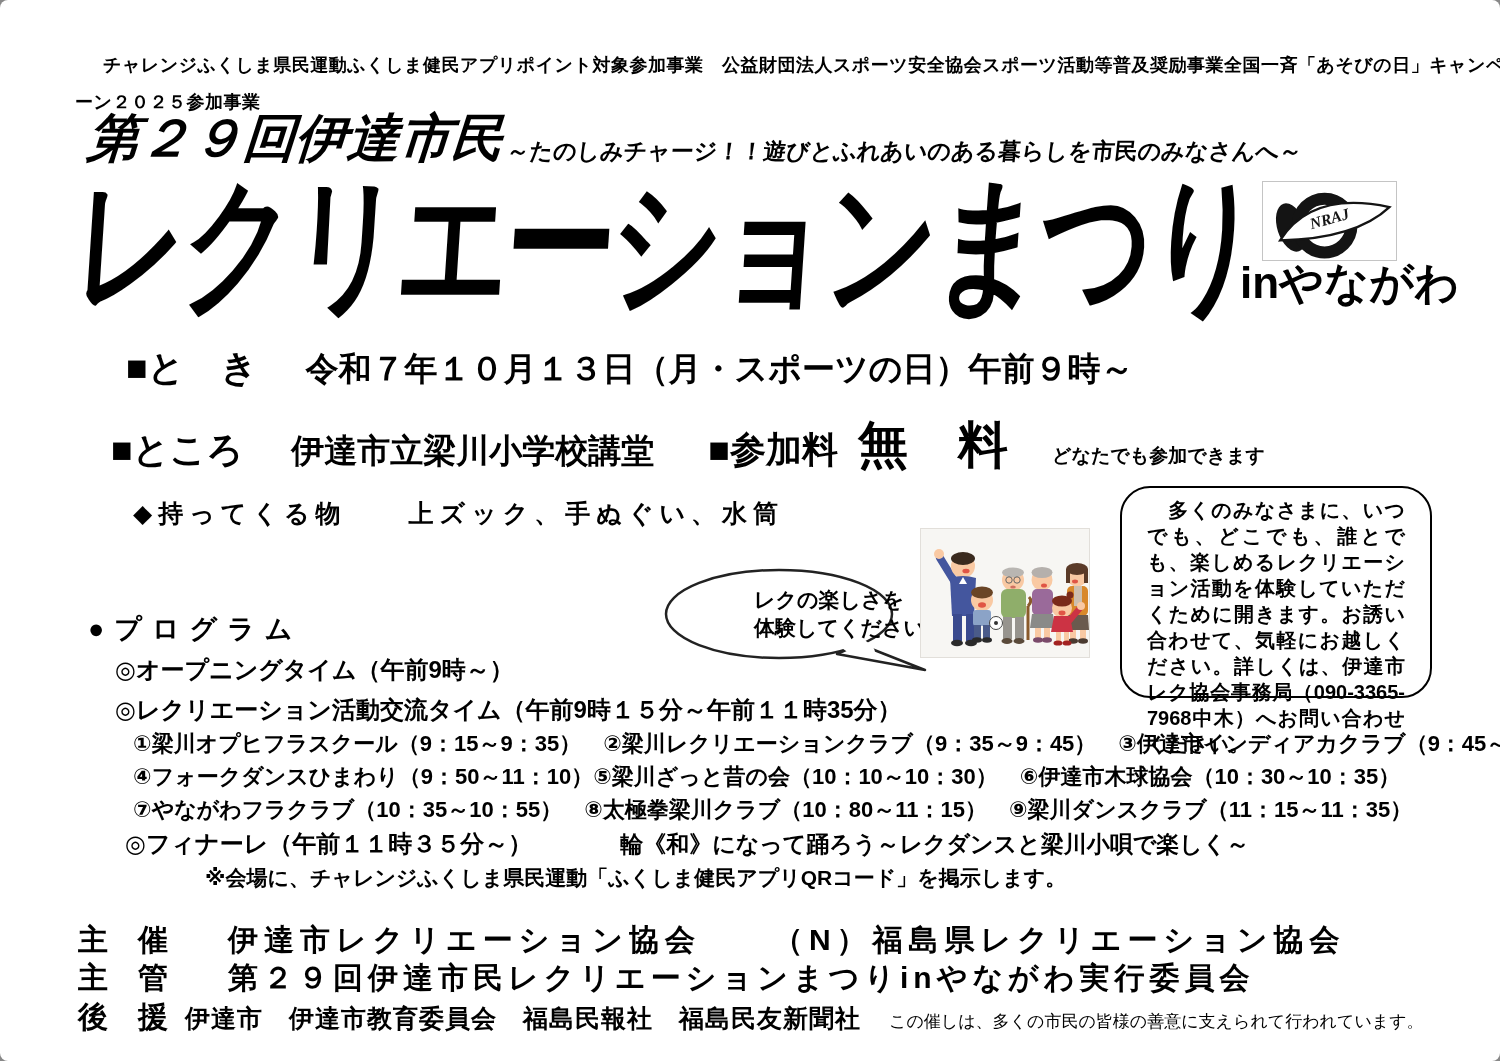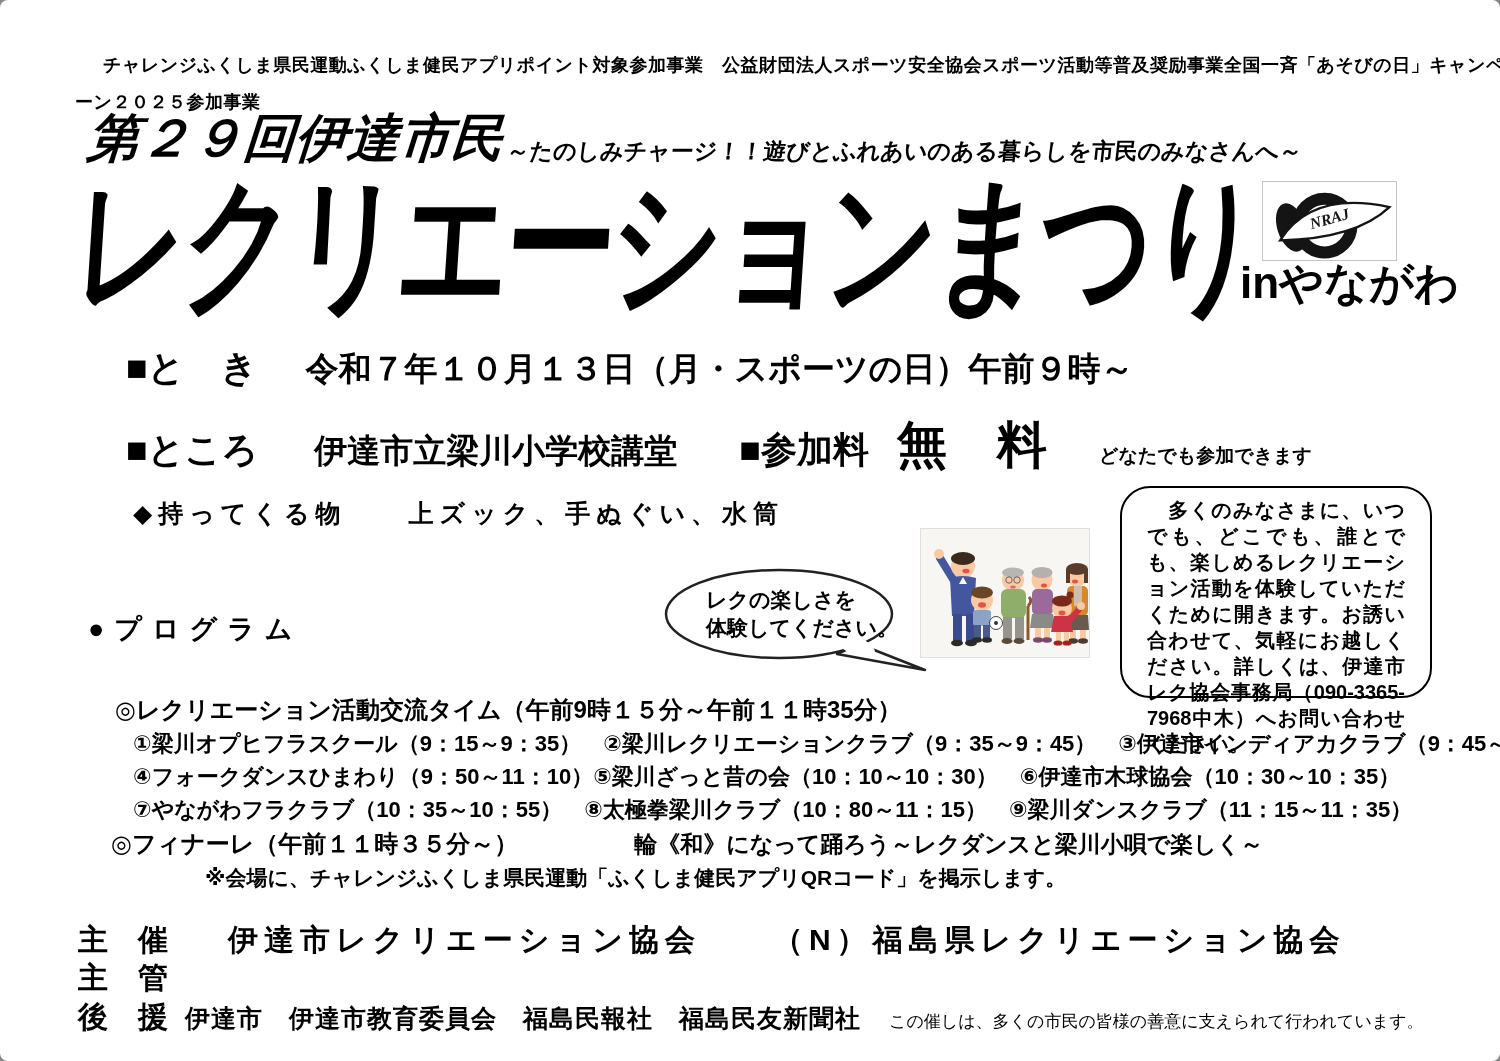--- a/index.html
+++ b/index.html
@@ -24,50 +24,50 @@
     letter-spacing:-8px; transform:scaleX(0.75) skewX(-5deg); transform-origin:left bottom;
   }
 
   .logo-box { left:1262px; top:181px; width:133px; height:78px; border:1px solid #c4c4c4; }
   .nraj-logo { left:1266px; top:183px; width:132px; height:88px; }
   .nraj-logo text { font-family:"Liberation Serif","DejaVu Serif",serif; }
   .in-yanagawa { left:1240px; top:254px; font-size:44px; font-weight:900; }
 
   .detail-row { display:flex; align-items:baseline; }
   .row-when { left:126px; top:344px;text-align:center; }
-  .row-where { left:126px; top:412px;gap:8px; }
+  .row-where { left:111px; top:412px; }
   .d-label { font-size:36px; font-weight:900; }
   .d-value { font-size:33px; font-weight:900; margin-left:48px; }
   .fee-label { font-size:36px; font-weight:900; margin-left:54px; }
   .fee-value { font-size:50px; font-weight:900; margin-left:20px; }
   .fee-note { font-size:19px; font-weight:bold; margin-left:44px; }
 
   .bring { left:133px; top:497px; font-size:25px; font-weight:bold; letter-spacing:6px; }
 
   .info-box {
     left:1120px; top:486px; width:312px; height:212px; box-sizing:border-box;
     border:2.5px solid #000; border-radius:30px; padding:9px 25px;
     font-size:20px; line-height:26px; font-weight:600; text-align:justify;
   }
 
   .bubble-svg { left:663px; top:566px; width:280px; height:108px; }
-  .bubble-text { font-size:21px; font-weight:bold; }
+  .bubble-text { font-size:21px; font-weight:bold;margin-left:48px; }
   .bubble-l1 { left:706px; top:586px; }
   .bubble-l2 { left:706px; top:614px; }
 
   .family { left:920px; top:528px; width:170px; height:130px; }
 
   .prog-head { left:88px; top:611px; font-size:27px; font-weight:900; letter-spacing:10px; }
   .prog-line { font-weight:bold; white-space:nowrap; }
   .prog-0 { left:115px; top:654px; font-size:24px; }
   .prog-1 { left:115px; top:694px; font-size:24px; }
   .prog-2 { left:133px; top:729px; font-size:22px; }
   .prog-3 { left:133px; top:762px; font-size:22px; }
   .prog-4 { left:133px; top:795px; font-size:22px; }
-  .prog-finale { left:111px; top:828px; display:flex; align-items:baseline;gap:28px; }
+  .prog-finale { left:125px; top:828px; display:flex; align-items:baseline; }
   .finale-label { font-size:24px; font-weight:bold; }
   .finale-desc { font-size:23px; font-weight:bold; margin-left:88px; }
   .prog-note { left:205px; top:864px; font-size:21px; font-weight:bold; }
 
   .org-row { display:flex; align-items:baseline; font-weight:bold; }
   .org-label { font-size:30px; display:inline-block; width:150px; }
   .org-host { left:78px; top:920px; }
   .org-host .org-value { font-size:30px; letter-spacing:6px; }
   .org-manage { left:78px; top:958px; }
   .org-manage .org-value { font-size:30px; letter-spacing:5px; }
@@ -195,36 +195,38 @@
     <circle cx="150" cy="67" r="3.5" fill="#7a2a1a"></circle>
     <ellipse cx="142" cy="85" rx="3.5" ry="2.4" fill="#e05545"></ellipse>
     <path d="M134,88 L150,88 L153,104 L131,104 Z" fill="#cc3344"></path>
     <rect x="136" y="104" width="5" height="9" fill="#f9c9a3"></rect>
     <rect x="144" y="104" width="5" height="9" fill="#f9c9a3"></rect>
     <ellipse cx="138" cy="115" rx="4.5" ry="2.6" fill="#a22222"></ellipse>
     <ellipse cx="147" cy="115" rx="4.5" ry="2.6" fill="#a22222"></ellipse>
   </svg>
 
   <div class="abs prog-head nowrap">●プログラム</div>
+  <div class="abs prog-line prog-0">◎オープニングタイム（午前9時～）</div>
   <div class="abs prog-line prog-1">◎レクリエーション活動交流タイム（午前9時１５分～午前１１時35分）</div>
   <div class="abs prog-line prog-2">①梁川オプヒフラスクール（9：15～9：35）　②梁川レクリエーションクラブ（9：35～9：45）　③伊達市インディアカクラブ（9：45～9：50）</div>
   <div class="abs prog-line prog-3">④フォークダンスひまわり（9：50～11：10）⑤梁川ざっと昔の会（10：10～10：30）　⑥伊達市木球協会（10：30～10：35）</div>
   <div class="abs prog-line prog-4">⑦やながわフラクラブ（10：35～10：55）　⑧太極拳梁川クラブ（10：80～11：15）　⑨梁川ダンスクラブ（11：15～11：35）</div>
   <div class="abs prog-finale nowrap">
     <span class="finale-label">◎フィナーレ（午前１１時３５分～）</span>
     <span class="finale-desc">輪《和》になって踊ろう～レクダンスと梁川小唄で楽しく～</span>
   </div>
   <div class="abs prog-note nowrap">※会場に、チャレンジふくしま県民運動「ふくしま健民アプリQRコード」を掲示します。</div>
 
   <div class="abs org-row org-host nowrap">
     <span class="org-label">主　催</span>
     <span class="org-value">伊達市レクリエーション協会　　（N）福島県レクリエーション協会</span>
   </div>
   <div class="abs org-row org-manage nowrap">
     <span class="org-label">主　管</span>
+    <span class="org-value">第２９回伊達市民レクリエーションまつりinやながわ実行委員会</span>
   </div>
   <div class="abs org-row org-support nowrap">
     <span class="org-label">後　援</span>
     <span class="org-value">伊達市　伊達市教育委員会　福島民報社　福島民友新聞社</span>
     <span class="org-note">この催しは、多くの市民の皆様の善意に支えられて行われています。</span>
   </div>
 
 </div>
 
 </body></html>

